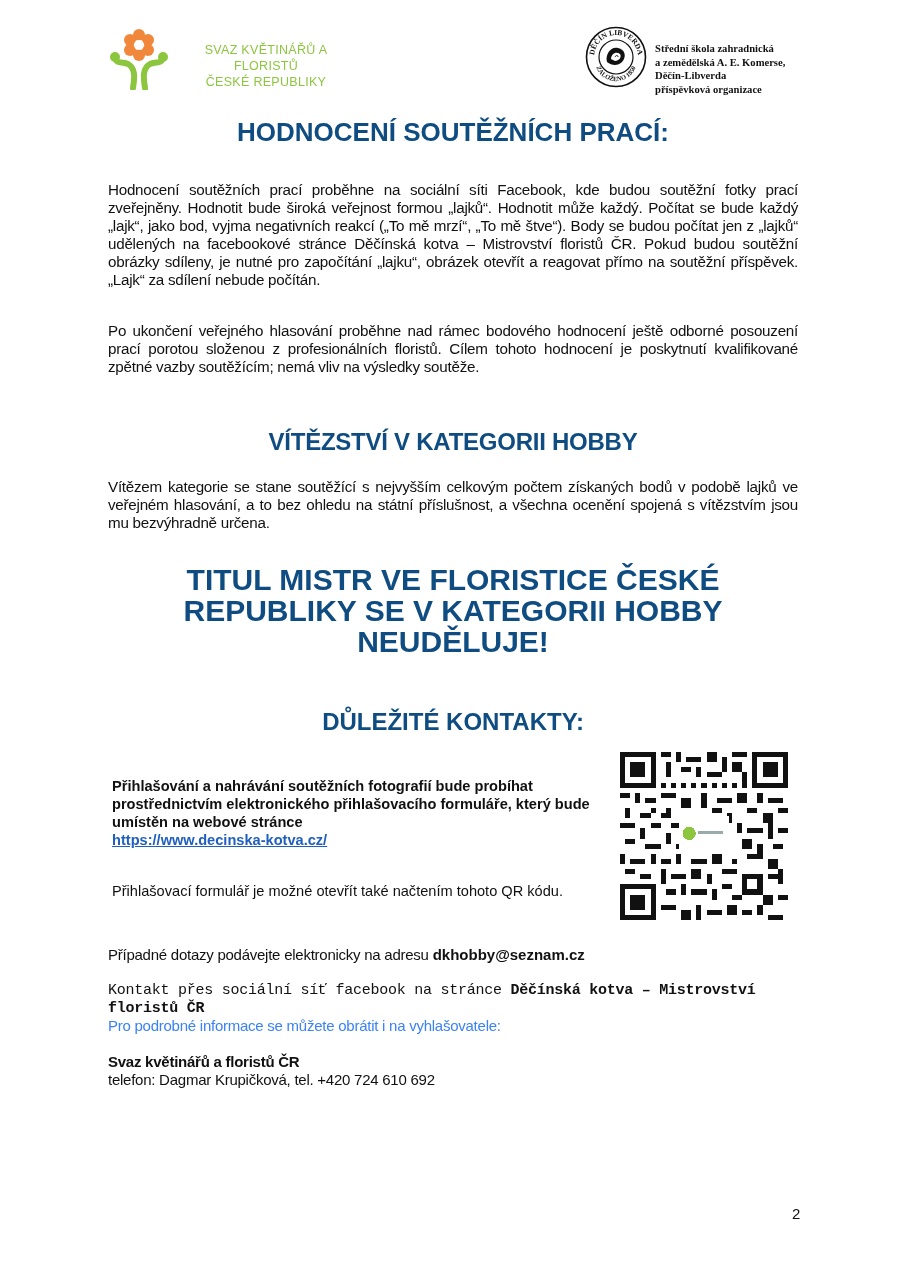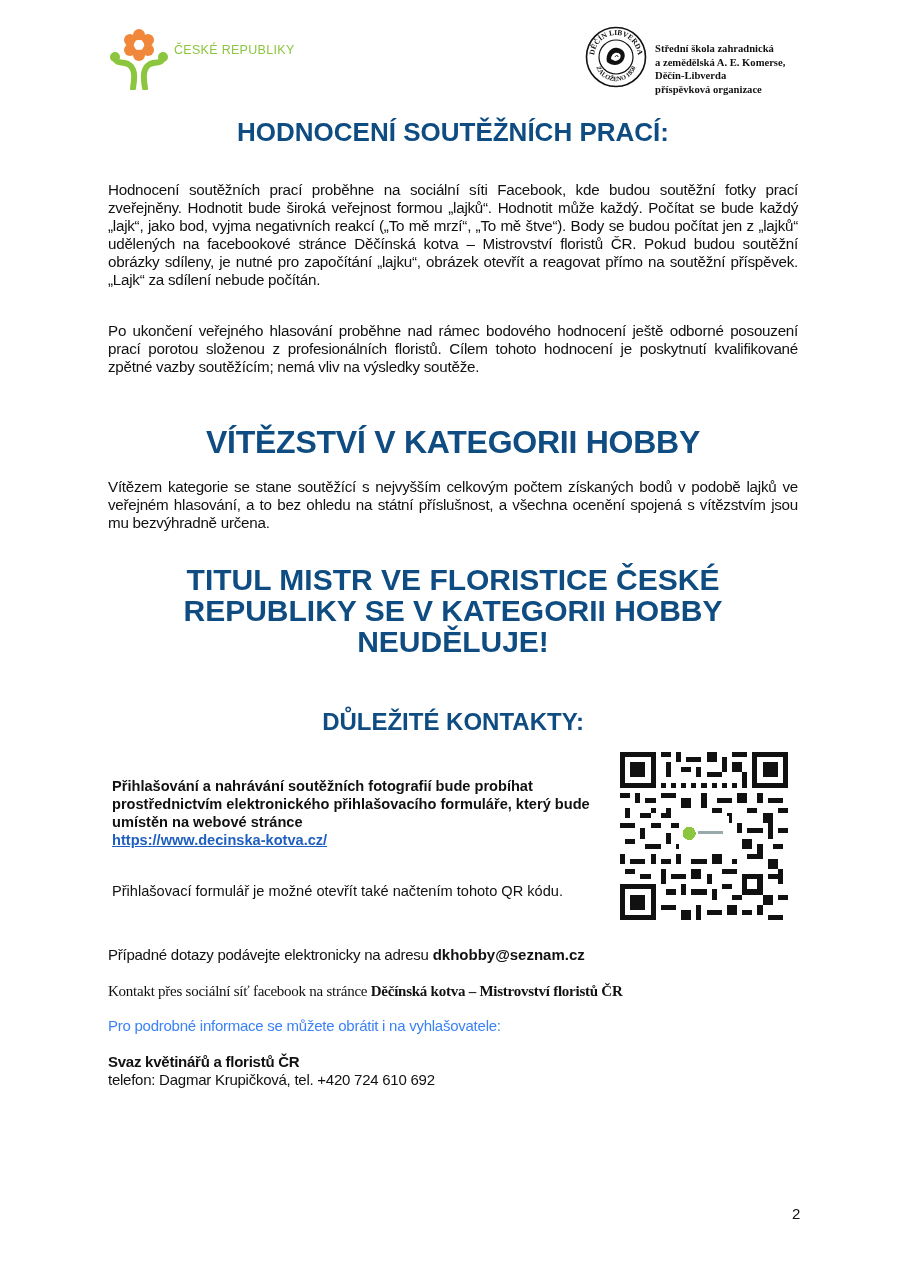--- a/index.html
+++ b/index.html
@@ -58,20 +58,21 @@
     <circle cx="31" cy="19" r="5" fill="#ffffff"></circle>
 
     <g fill="none" stroke="#8cc63f" stroke-width="6" stroke-linecap="round">
       <path d="M25 62 C27 50 27 42 20 38 C14 35 10 38 8 34"></path>
       <path d="M37 62 C35 50 35 42 42 38 C48 35 52 38 54 34"></path>
     </g>
     <circle cx="7" cy="31" r="5" fill="#8cc63f"></circle>
     <circle cx="55" cy="31" r="5" fill="#8cc63f"></circle>
   </svg>
   <div class="logo-left-text">
+    <div>SVAZ KVĚTINÁŘŮ A FLORISTŮ</div>
     <div>ČESKÉ REPUBLIKY</div>
   </div>
 </div>
 
 <div class="abs logo-right">
   <svg class="seal" viewBox="0 0 62 62">
     <defs>
       <path id="arcTop" d="M9 31 A22 22 0 0 1 53 31"></path>
       <path id="arcBot" d="M10 34 A21 21 0 0 0 52 34"></path>
     </defs>
@@ -94,21 +95,21 @@
     <div>příspěvková organizace</div>
   </div>
 </div>
 
 <div class="abs h" style="left:108px; top:116px; width:690px; font-size:26px; line-height:32px;">HODNOCENÍ SOUTĚŽNÍCH PRACÍ:</div>
 
 <div class="abs body-text narrow" style="left:108px; top:181px; width:690px;">Hodnocení soutěžních prací proběhne na sociální síti Facebook, kde budou soutěžní fotky prací zveřejněny. Hodnotit bude široká veřejnost formou „lajků“. Hodnotit může každý. Počítat se bude každý „lajk“, jako bod, vyjma negativních reakcí („To mě mrzí“, „To mě štve“). Body se budou počítat jen z „lajků“ udělených na facebookové stránce Děčínská kotva – Mistrovství floristů ČR. Pokud budou soutěžní obrázky sdíleny, je nutné pro započítání „lajku“, obrázek otevřít a reagovat přímo na soutěžní příspěvek. „Lajk“ za sdílení nebude počítán.</div>
 
 <div class="abs body-text narrow" style="left:108px; top:322px; width:690px;">Po ukončení veřejného hlasování proběhne nad rámec bodového hodnocení ještě odborné posouzení prací porotou složenou z profesionálních floristů. Cílem tohoto hodnocení je poskytnutí kvalifikované zpětné vazby soutěžícím; nemá vliv na výsledky soutěže.</div>
 
-<div class="abs h narrow" style="left:108px; top:426px; width:690px; font-size:32px; line-height:32px;">VÍTĚZSTVÍ V KATEGORII HOBBY</div>
+<div class="abs h narrow" style="left:108px; top:426px; width:690px; font-size:24px; line-height:32px;">VÍTĚZSTVÍ V KATEGORII HOBBY</div>
 
 <div class="abs body-text narrow" style="left:108px; top:478px; width:690px;">Vítězem kategorie se stane soutěžící s nejvyšším celkovým počtem získaných bodů v podobě lajků ve veřejném hlasování, a to bez ohledu na státní příslušnost, a všechna ocenění spojená s vítězstvím jsou mu bezvýhradně určena.</div>
 
 <div class="abs h" style="left:108px; top:564px; width:690px; font-size:30px; line-height:31px;">
   <div>TITUL MISTR VE FLORISTICE ČESKÉ</div>
   <div>REPUBLIKY SE V KATEGORII HOBBY</div>
   <div>NEUDĚLUJE!</div>
 </div>
 
 <div class="abs h" style="left:108px; top:706px; width:690px; font-size:24px; line-height:32px;">DŮLEŽITÉ KONTAKTY:</div>
@@ -233,21 +234,21 @@
     <rect x="11.5" y="12.5" width="10" height="7" fill="#fff"></rect>
     <circle cx="13.6" cy="16" r="1.3" fill="#8cc63f"></circle>
     <rect x="15.3" y="15.6" width="5" height="0.6" fill="#9aa"></rect>
   </svg>
 </div>
 
 <div class="abs" style="left:108px; top:946px; width:700px; font-family:'Liberation Sans',sans-serif; font-size:15px; line-height:18px; color:#111;">
   <span class="narrow">Případné dotazy podávejte elektronicky na adresu </span><b>dkhobby@seznam.cz</b>
 </div>
 
-<div class="abs" style="left:108px; top:982px; width:700px; font-family:Liberation Serif, serif; font-size:15px; line-height:18px; color:#111;">
+<div class="abs" style="left:108px; top:982px; width:700px; font-family:Liberation Mono, monospace; font-size:15px; line-height:18px; color:#111;">
   <span class="narrow">Kontakt přes sociální síť facebook na stránce </span><b class="narrow">Děčínská kotva – Mistrovství floristů ČR</b>
 </div>
 
 <div class="abs narrow" style="left:108px; top:1017px; width:700px; font-family:'Liberation Sans',sans-serif; font-size:15px; line-height:18px; color:#3b82f6;">Pro podrobné informace se můžete obrátit i na vyhlašovatele:</div>
 
 <div class="abs narrow" style="left:108px; top:1053px; width:700px; font-family:'Liberation Sans',sans-serif; font-size:15px; line-height:18px; color:#111;">
   <div style="font-weight:bold;">Svaz květinářů a floristů ČR</div>
   <div>telefon: Dagmar Krupičková, tel. +420 724 610 692</div>
 </div>
 

